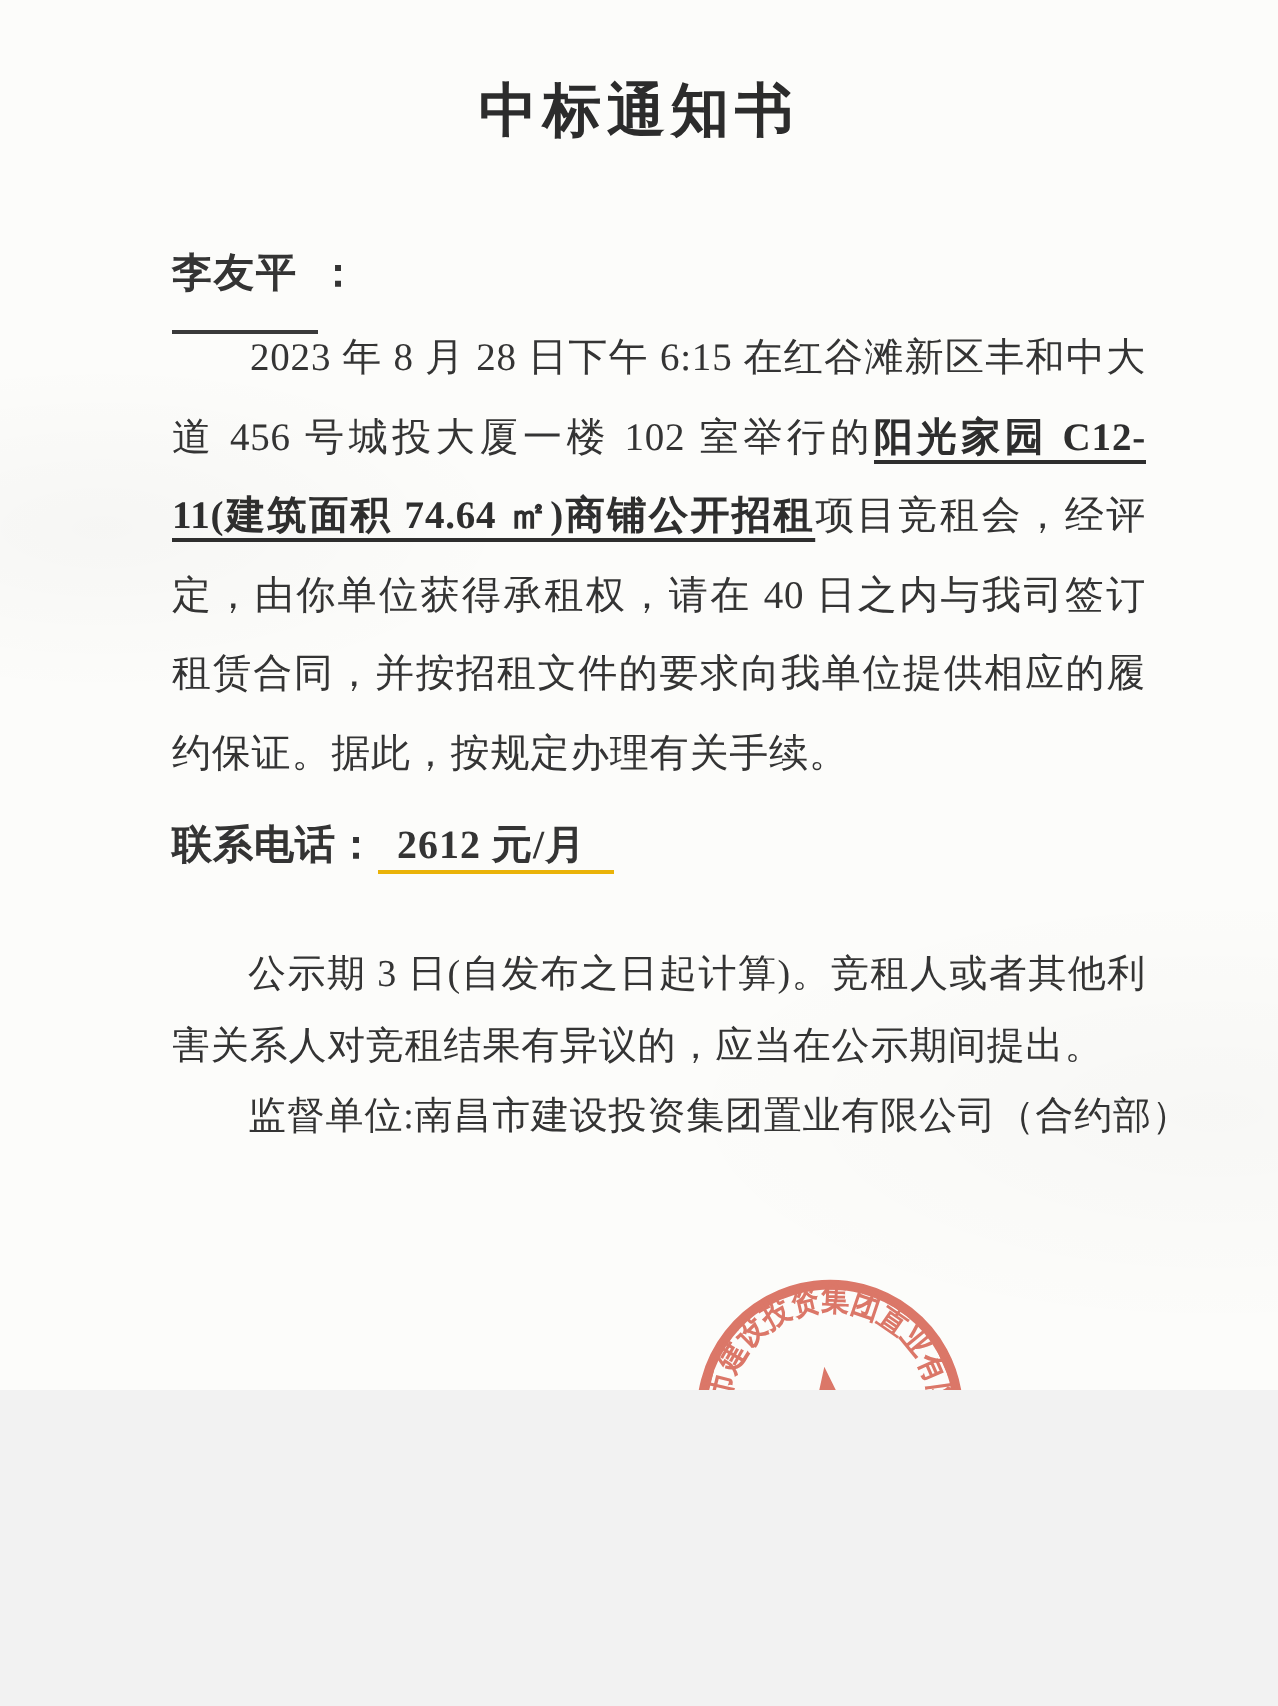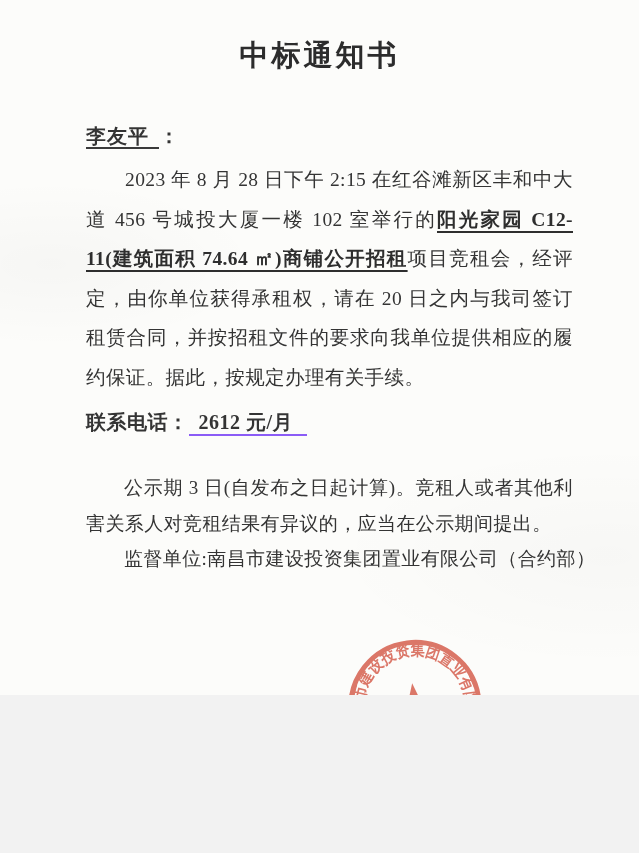--- a/index.html
+++ b/index.html
@@ -41,21 +41,21 @@
     position: absolute;
     top: 123px;
     left: 86px;
     font-size: 20px;
     font-weight: bold;
     letter-spacing: 1px;
   }
   .salutation .name {
     border-bottom: 2px solid #3a3a3a;
     padding-right: 10px;
-    padding-bottom: 0;
+    padding-bottom: 17px;
   }
   .para1 {
     position: absolute;
     top: 160px;
     left: 86px;
     width: 487px;
     font-size: 19.5px;
     line-height: 39.6px;
     text-align: justify;
     text-indent: 2em;
@@ -70,21 +70,21 @@
   }
   .result {
     position: absolute;
     top: 409px;
     left: 86px;
     font-size: 20px;
     font-weight: bold;
     letter-spacing: 0.5px;
   }
   .result-value {
-    border-bottom: 2px solid #8b5cf6;
+    border-bottom: 2px solid #eab308;
     padding: 0 14px 1px 10px;
     margin-top: 36px;
   }
   .publicity {
     position: absolute;
     top: 470px;
     left: 86px;
     width: 487px;
     font-size: 19px;
     line-height: 35.5px;
@@ -122,21 +122,21 @@
 </style>
 </head>
 <body>
 
 <div class="page">
 
   <h1 class="title">中标通知书</h1>
 
   <div class="salutation"><span class="name">李友平</span><span>：</span></div>
 
-  <p class="para1"><span>2023 年 8 月 28 日下午 2:15 在红谷滩新区丰和中大道 456 号城投大厦一楼 102 室举行的</span><span class="bold-u">阳光家园 C12-11(建筑面积 74.64 ㎡)商铺公开招租</span><span>项目竞租会，经评定，由你单位获得承租权，请在 20 日之内与我司签订租赁合同，并按招租文件的要求向我单位提供相应的履约保证。据此，按规定办理有关手续。</span></p>
+  <p class="para1"><span>2023 年 8 月 28 日下午 6:15 在红谷滩新区丰和中大道 456 号城投大厦一楼 102 室举行的</span><span class="bold-u">阳光家园 C12-11(建筑面积 74.64 ㎡)商铺公开招租</span><span>项目竞租会，经评定，由你单位获得承租权，请在 40 日之内与我司签订租赁合同，并按招租文件的要求向我单位提供相应的履约保证。据此，按规定办理有关手续。</span></p>
 
   <div class="result"><span>联系电话：</span><span class="result-value">2612 元/月</span></div>
 
   <div class="publicity">
     <p class="pub-line">公示期 3 日(自发布之日起计算)。竞租人或者其他利害关系人对竞租结果有异议的，应当在公示期间提出。</p>
     <p class="pub-line nowrap">监督单位:南昌市建设投资集团置业有限公司（合约部）</p>
   </div>
 
   <div class="sign-lessor"><span>招租人：</span><span>南昌市建设投资集团置业有限公司</span></div>
 

